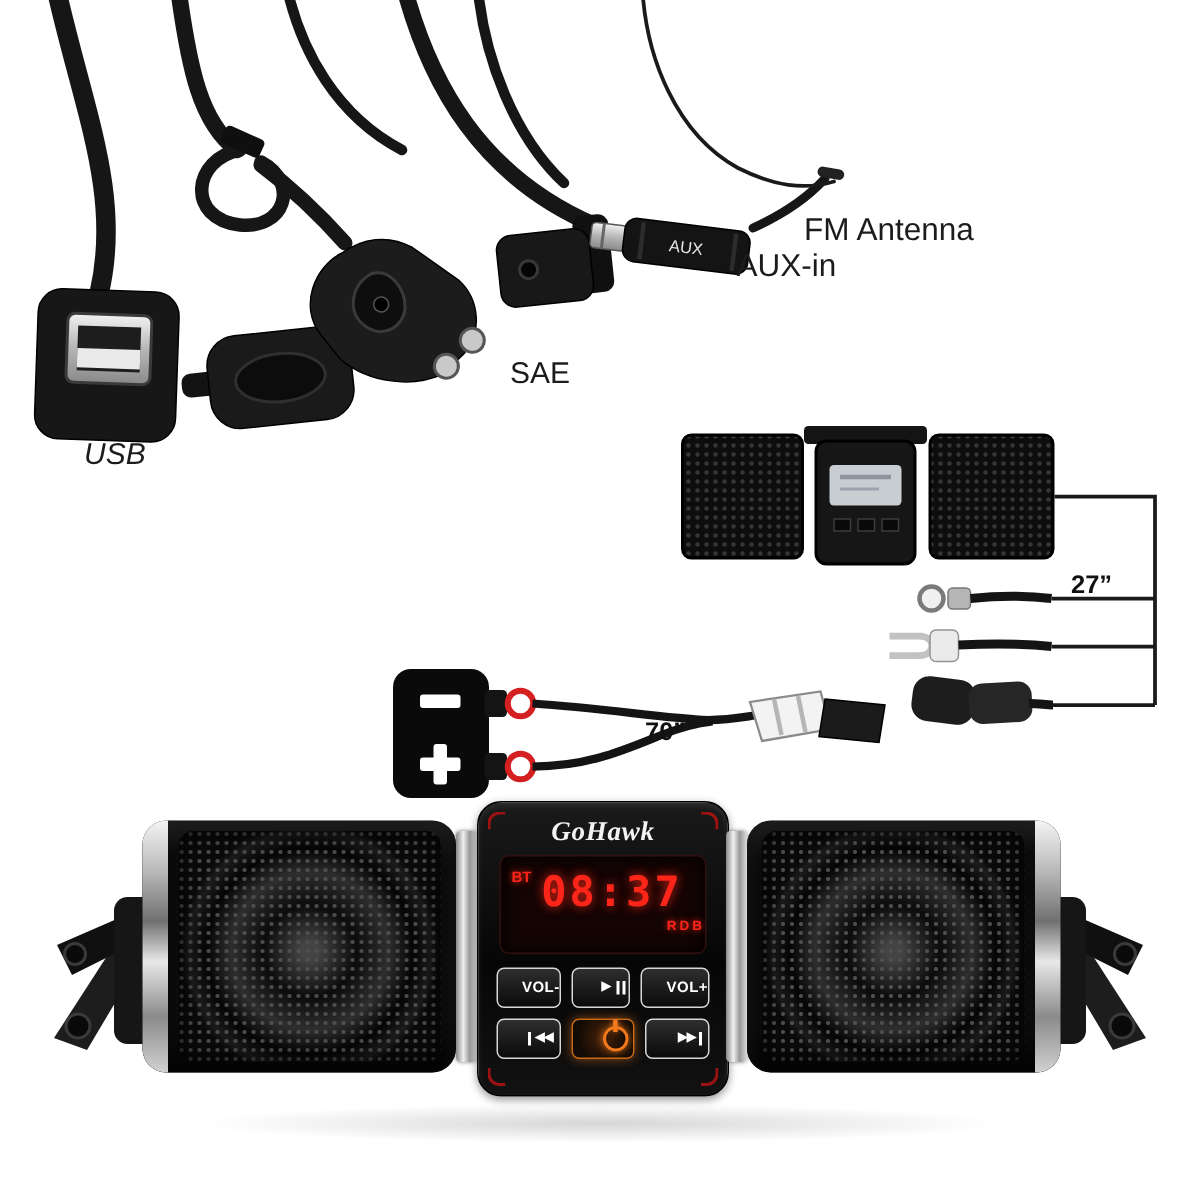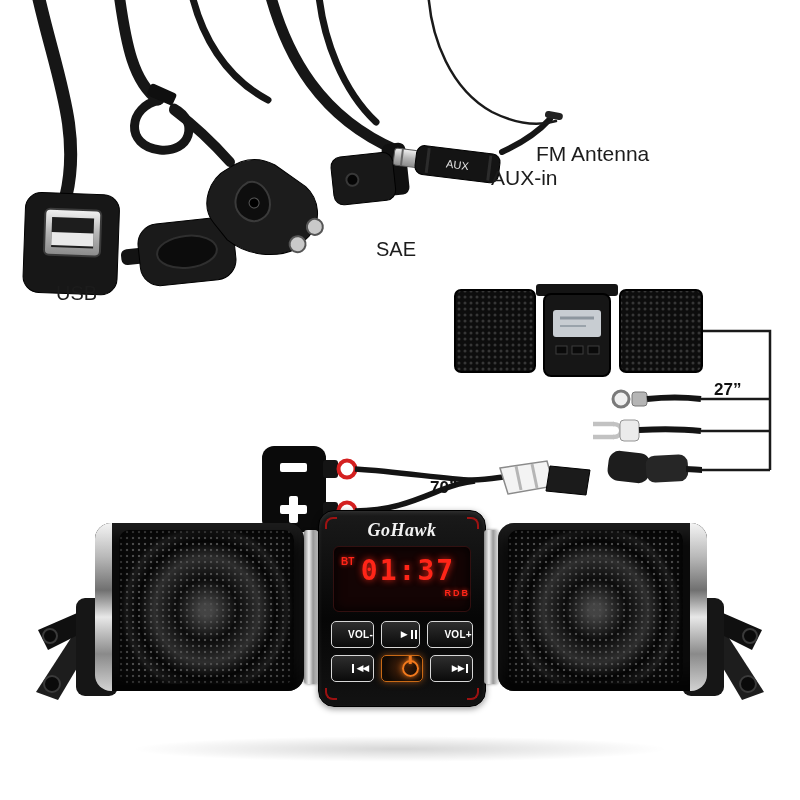--- a/index.html
+++ b/index.html
@@ -8,21 +8,21 @@
   svg.art { position:absolute; left:0; top:0; z-index:1; }
 
   
   .ann { position:absolute; z-index:3; font:21px "Liberation Sans", sans-serif; color:#1c1c1c; white-space:nowrap; }
   .ann.small { font-size:20px; }
   .dim { position:absolute; z-index:3; font:700 17px "Liberation Sans", sans-serif; color:#111;margin-top:31px; }
 
   
   .shadow { position:absolute; left:130px; top:736px; width:540px; height:26px; z-index:1;
             background:radial-gradient(ellipse at center, rgba(0,0,0,.16), rgba(0,0,0,0) 70%); }
-  .product { position:absolute; left:85px; top:510px; width:632px; height:195px; z-index:2; }
+  .product { position:absolute; left:85px; top:534px; width:632px; height:195px; z-index:2; }
   .speaker { position:absolute; top:13px; width:209px; height:168px; background:#0b0b0b; border-radius:16px;
              box-shadow: inset 0 12px 16px rgba(255,255,255,.08), inset 0 -16px 20px rgba(0,0,0,.75); }
   .speaker.left { left:10px; } .speaker.right { left:413px; }
   .endcap { position:absolute; top:0; width:17px; height:100%;
             background:linear-gradient(180deg,#f4f4f4,#b9b9b9 20%,#707070 40%,#e8e8e8 56%,#8a8a8a 78%,#d2d2d2); }
   .speaker.left .endcap { left:0; border-radius:16px 0 0 16px; }
   .speaker.right .endcap { right:0; border-radius:0 16px 16px 0; }
   .grille { position:absolute; inset:7px 10px 7px 24px; border-radius:10px; background-color:#0a0a0a;
     background-image:
       radial-gradient(circle at 2px 2px, rgba(80,80,80,.95) 1.1px, transparent 1.6px),
@@ -205,22 +205,22 @@
     </g>
     <g>
       <polygon points="704,636 742,700 764,692 720,624" fill="#1d1d1d"></polygon>
       <polygon points="708,628 752,650 762,630 716,610" fill="#101010"></polygon>
       <circle cx="748" cy="684" r="8" fill="#0a0a0a" stroke="#3a3a3a" stroke-width="2"></circle>
       <circle cx="750" cy="636" r="7" fill="#0a0a0a" stroke="#3a3a3a" stroke-width="2"></circle>
       <rect x="682" y="598" width="42" height="98" rx="9" fill="#161616"></rect>
     </g>
   </svg>
 
-  <div class="ann small" style="left:56px;  top:282px;">USB</div>
-  <div class="ann small" style="left:340px; top:238px;margin-left:36px;">SAE</div>
+  <div class="ann small" style="left:56px;  top:292px;font-style:italic;">USB</div>
+  <div class="ann small" style="left:340px; top:238px;">SAE</div>
   <div class="ann" style="left:491px; top:166px;">AUX-in</div>
   <div class="ann" style="left:536px; top:122px;margin-top:20px;">FM Antenna</div>
   <div class="dim" style="left:714px; top:349px;">27”</div>
   <div class="dim" style="left:430px; top:447px;">70”</div>
 
   <div class="shadow"></div>
   <div class="product">
     <div class="speaker left">
       <div class="endcap"></div>
       <div class="grille"></div>
@@ -230,21 +230,21 @@
     <div class="module">
       <i class="corner tl"></i>
       <i class="corner tr"></i>
       <i class="corner bl"></i>
       <i class="corner br"></i>
 
       <div class="brand">GoHawk</div>
 
       <div class="display">
         <span class="bt">BT</span>
-        <div class="time">01:37</div>
+        <div class="time">08:37</div>
         <div class="rds">RDB</div>
       </div>
 
       <div class="row">
         <div class="btn">VOL-</div>
         <div class="btn">
           <span class="glyph">▶</span>
           <span class="bars">
               <i></i>
               <i></i>

